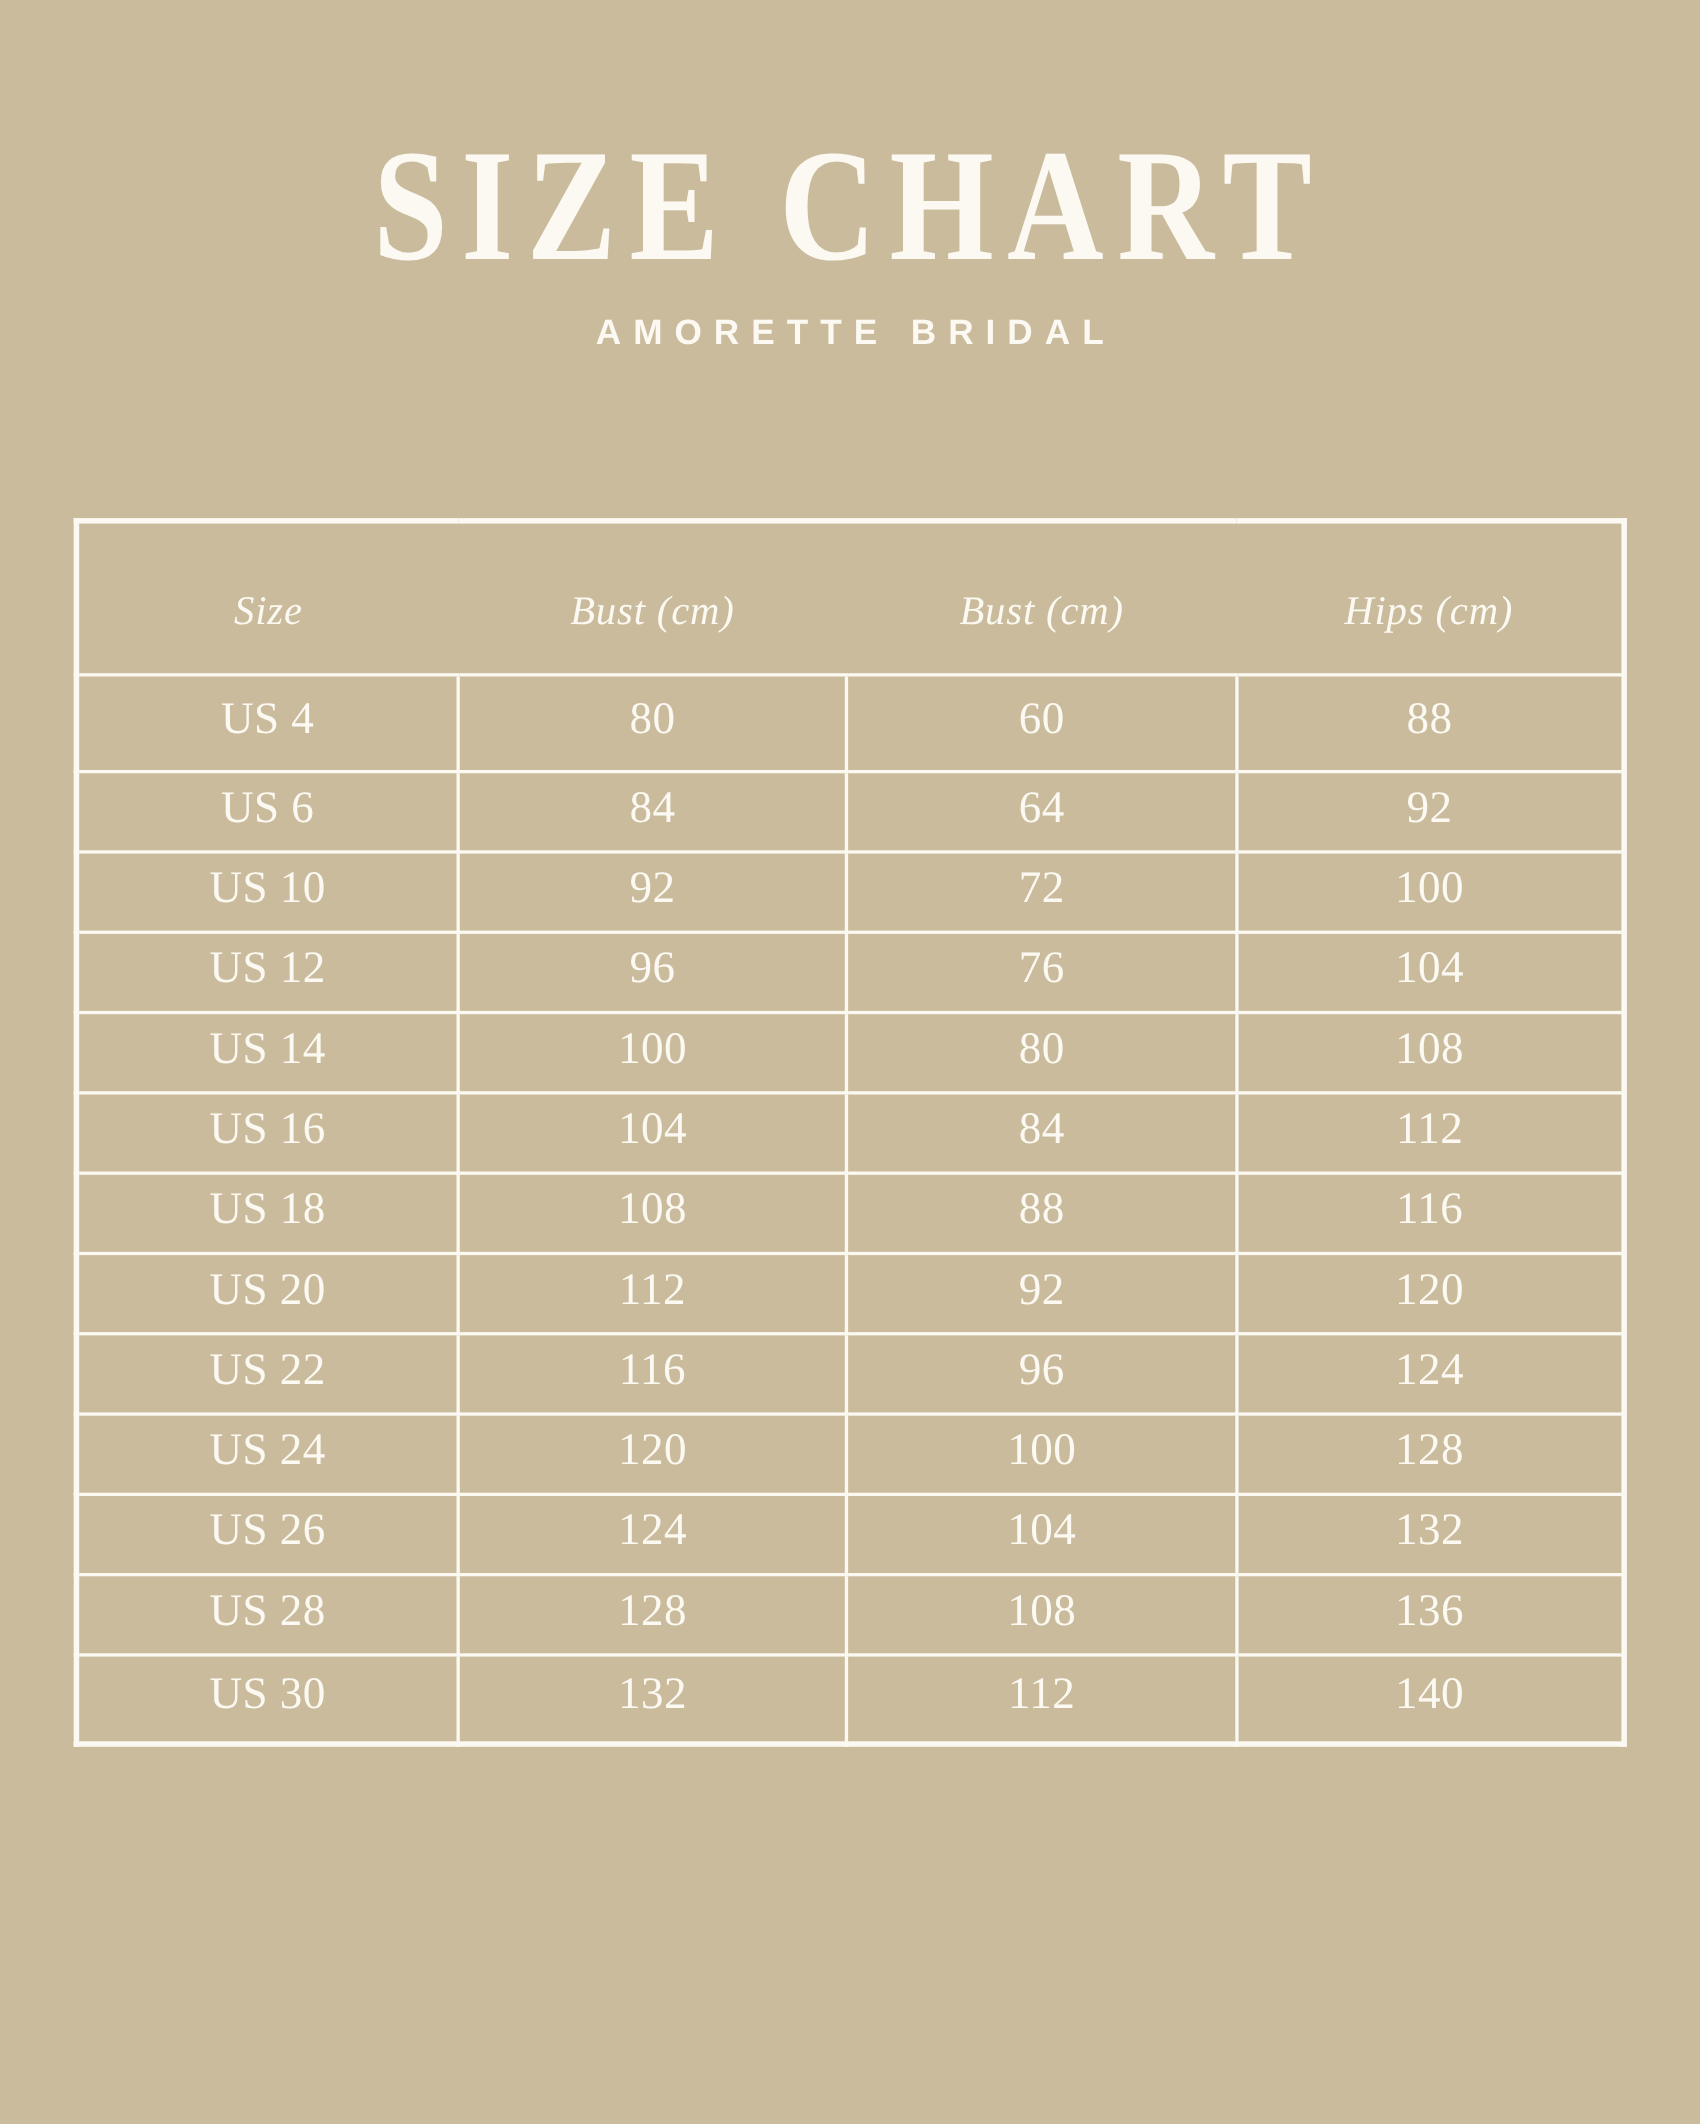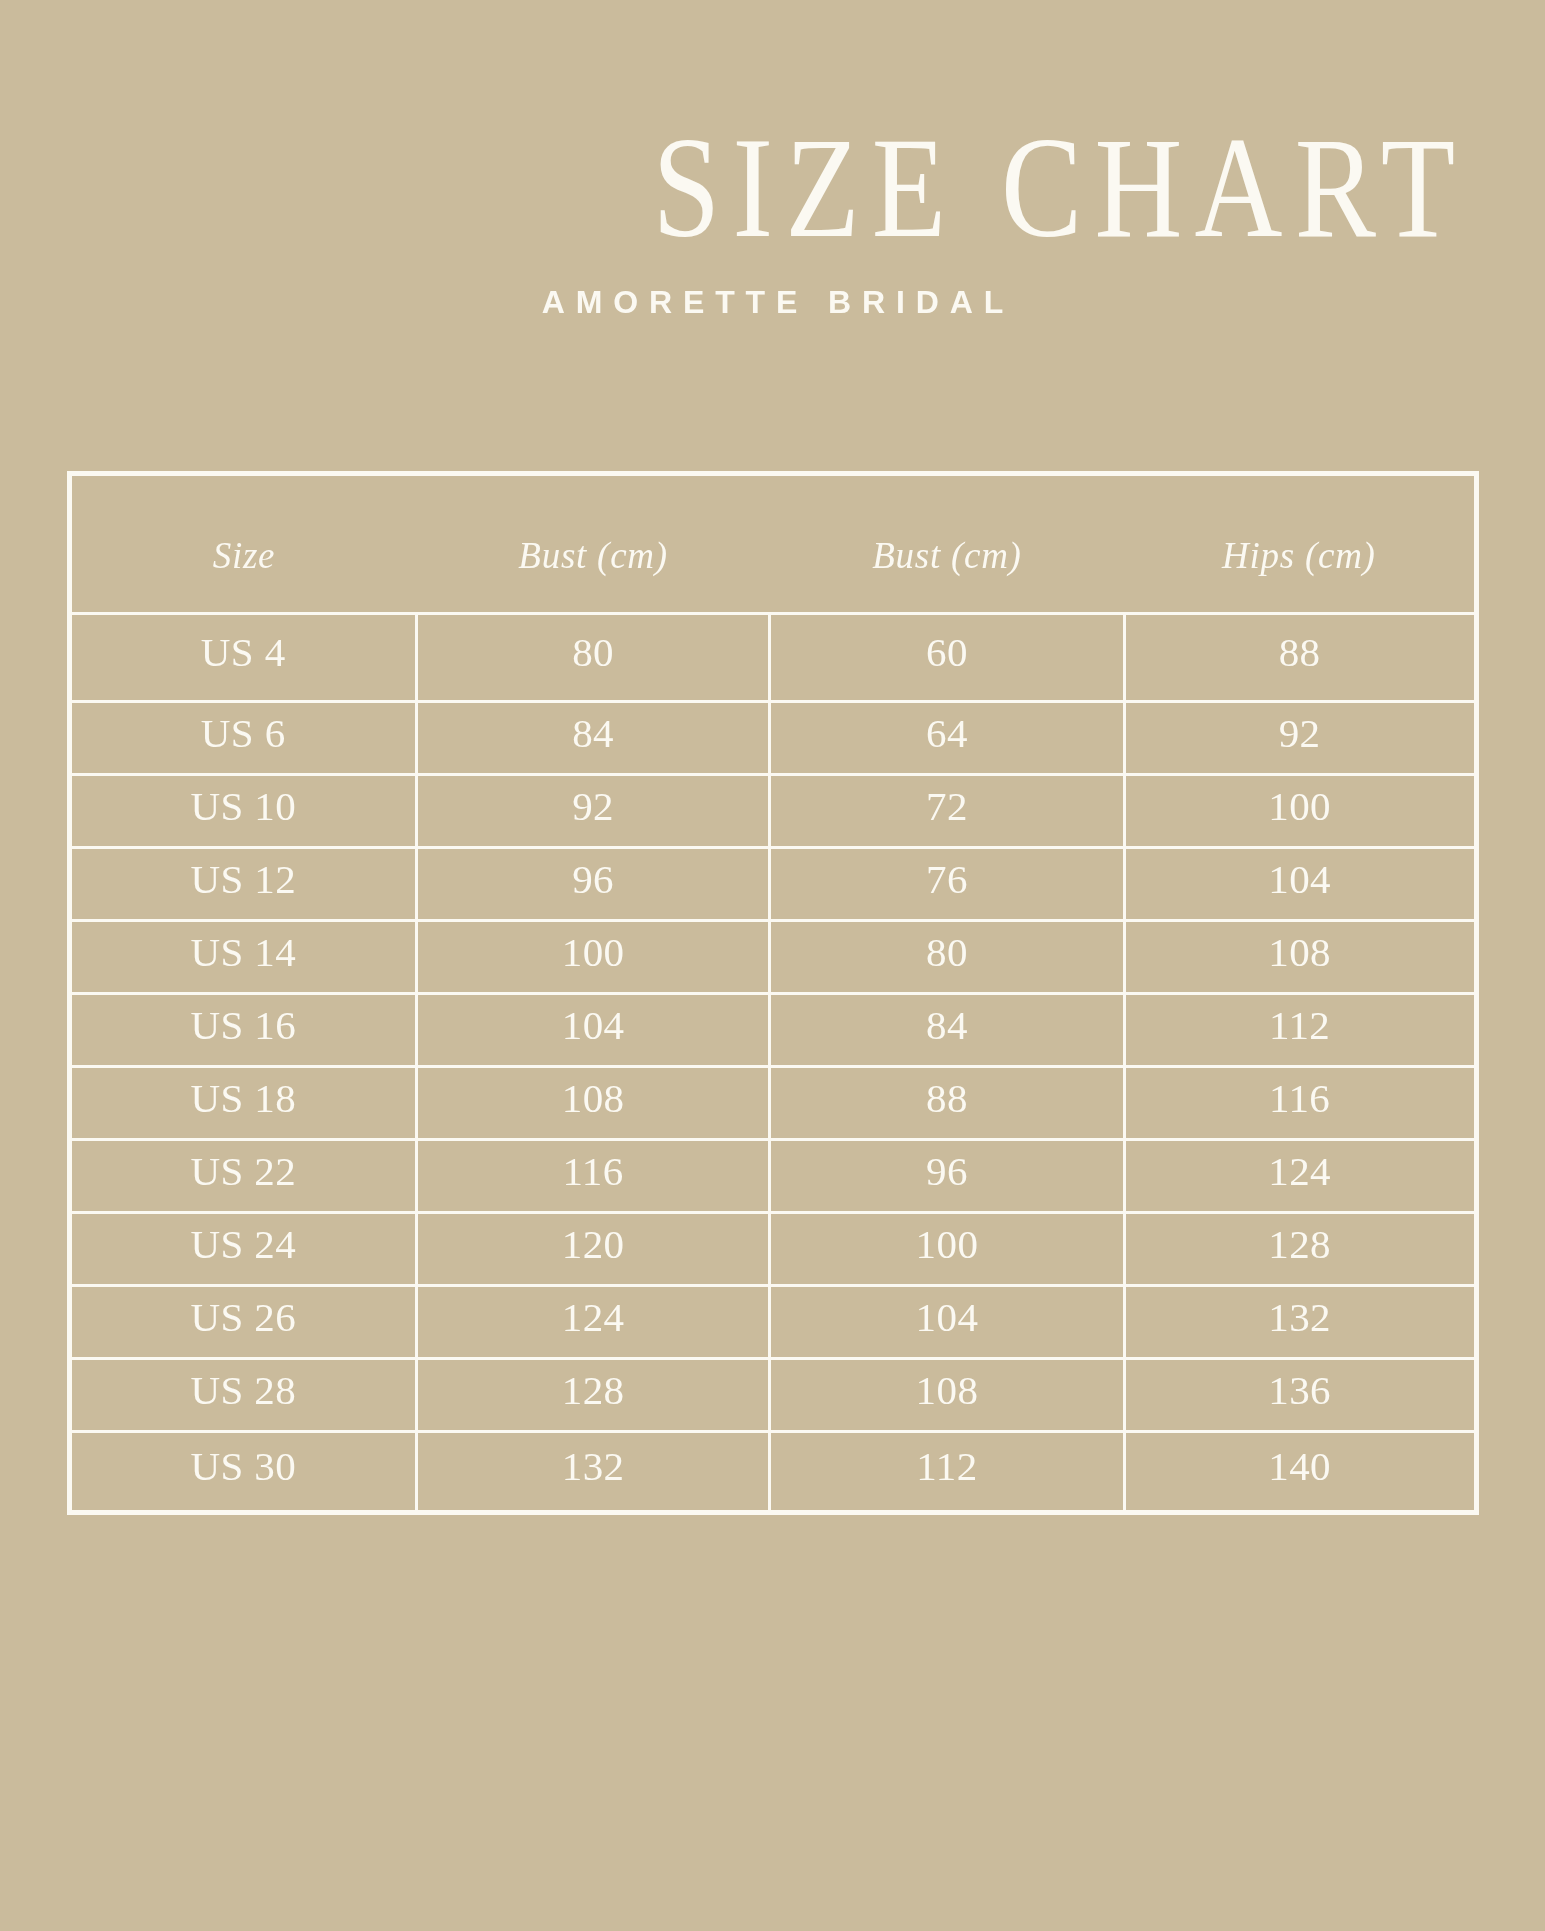--- a/index.html
+++ b/index.html
@@ -12,24 +12,24 @@
     background: var(--bg);
     font-family:"Liberation Serif", serif;
     overflow:hidden;
   }
   .page{
     width:1545px; height:1931px;
     position:relative;
   }
   .title{
     margin:100px 0 0 0;
-    text-align:right;
+    text-align:center;
     color:var(--fg);
     font-family:"Liberation Serif", serif;
-    font-weight:400;
+    font-weight:700;
     font-size:145px;
     line-height:1.2;
     letter-spacing:0.10em;
     white-space:nowrap;
   }
   .title .squeeze{
     display:inline-block;
     transform:scaleX(0.84);
     transform-origin:center;
   }
@@ -146,20 +146,26 @@
           <td>84</td>
           <td>112</td>
         </tr>
         <tr>
           <td>US 18</td>
           <td>108</td>
           <td>88</td>
           <td>116</td>
         </tr>
         <tr>
+          <td>US 20</td>
+          <td>112</td>
+          <td>92</td>
+          <td>120</td>
+        </tr>
+        <tr>
           <td>US 22</td>
           <td>116</td>
           <td>96</td>
           <td>124</td>
         </tr>
         <tr>
           <td>US 24</td>
           <td>120</td>
           <td>100</td>
           <td>128</td>

